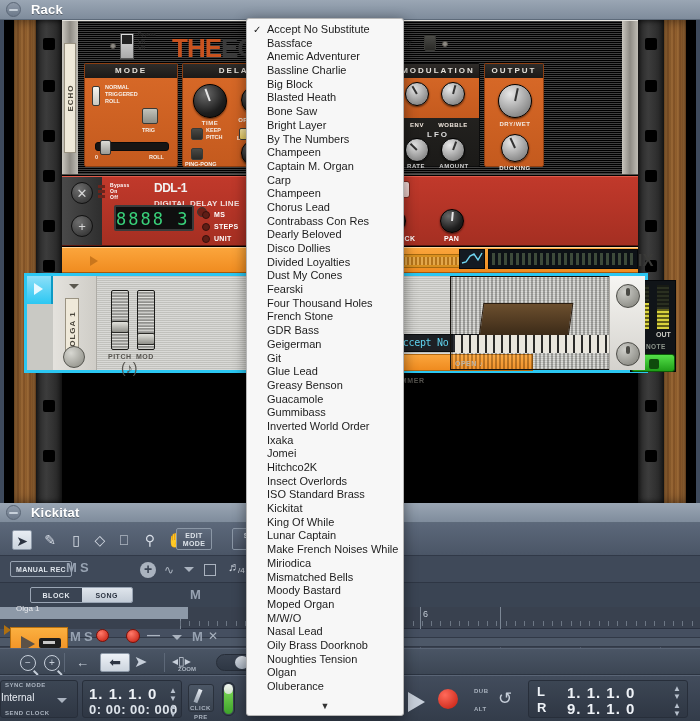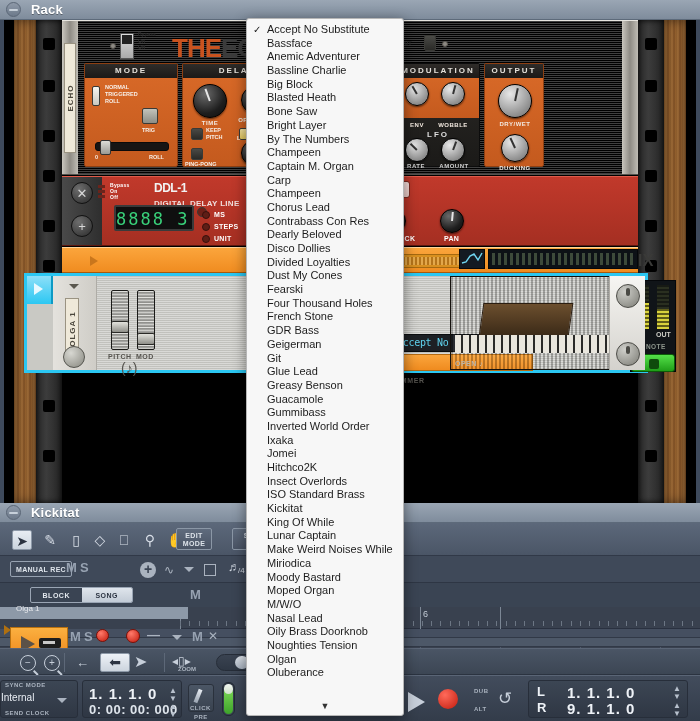--- a/index.html
+++ b/index.html
@@ -772,22 +772,23 @@
         <div class="menu-item"><span>Gummibass</span></div>
         <div class="menu-item"><span>Inverted World Order</span></div>
         <div class="menu-item"><span>Ixaka</span></div>
         <div class="menu-item"><span>Jomei</span></div>
         <div class="menu-item"><span>Hitchco2K</span></div>
         <div class="menu-item"><span>Insect Overlords</span></div>
         <div class="menu-item"><span>ISO Standard Brass</span></div>
         <div class="menu-item"><span>Kickitat</span></div>
         <div class="menu-item"><span>King Of While</span></div>
         <div class="menu-item"><span>Lunar Captain</span></div>
-        <div class="menu-item"><span>Make Weird Noises While</span></div>
+        <div class="menu-item"><span>Make French Noises While</span></div>
         <div class="menu-item"><span>Miriodica</span></div>
+        <div class="menu-item"><span>Mismatched Bells</span></div>
         <div class="menu-item"><span>Moody Bastard</span></div>
         <div class="menu-item"><span>Moped Organ</span></div>
         <div class="menu-item"><span>M/W/O</span></div>
         <div class="menu-item"><span>Nasal Lead</span></div>
         <div class="menu-item"><span>Oily Brass Doorknob</span></div>
         <div class="menu-item"><span>Noughties Tension</span></div>
         <div class="menu-item"><span>Olgan</span></div>
         <div class="menu-item"><span>Oluberance</span></div>
       </div>
     <div class="menu-scroll">▼</div>

